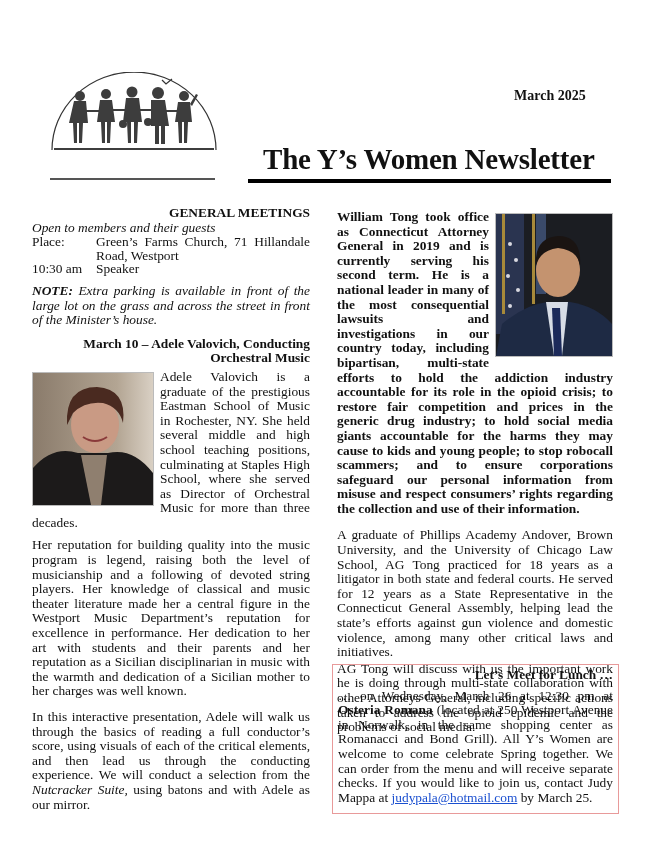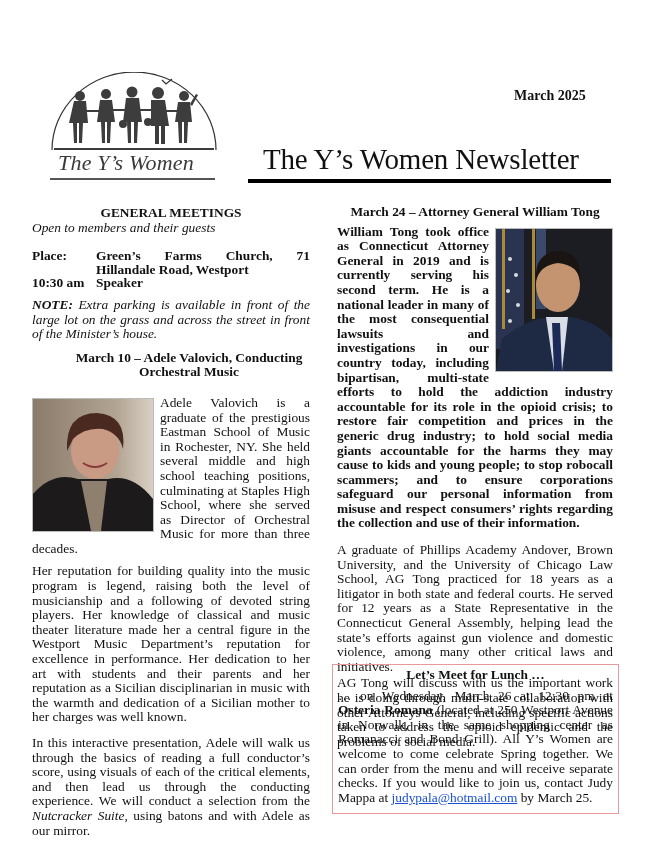--- a/index.html
+++ b/index.html
@@ -9,33 +9,33 @@
 
   
   #logo { left: 44px; top: 72px; width: 176px; height: 114px; }
   #logo svg { display: block; }
   .logo-text { position: absolute; left: 0; top: 78px; width: 164px; text-align: center;
                font-family: "Liberation Serif", serif; font-style: italic; font-size: 22px;
                color: #3a3a3a; letter-spacing: 0.2px; }
   .logo-rule { position: absolute; left: 6px; top: 106px; width: 165px; height: 2px; background: #555; }
 
   #issue-date { left: 502px; top: 88px; font-size: 14px; font-weight: bold; margin-left: 12px; }
-  #newsletter-title { left: 263px; top: 143px; font-size: 29px; font-weight: normal; letter-spacing: -0.2px; white-space: nowrap; }
+  #newsletter-title { left: 263px; top: 143px; font-size: 29px; font-weight: bold; letter-spacing: -0.2px; white-space: nowrap; }
   #title-rule { left: 248px; top: 179px; width: 363px; height: 4px; background: #000; }
 
   .col { position: absolute; font-size: 13.4px; line-height: 14.6px; text-align: justify; }
   #left-col { left: 32px; top: 206px; width: 278px; }
   #right-col { left: 337px; top: 205px; width: 276px; }
 
-  .h { font-weight: bold; font-size: 13.4px; line-height: 14.6px; text-align: center; }
+  .h { font-weight: bold; font-size: 13.4px; line-height: 14.6px; text-align: right; }
   .it { font-style: italic; }
   p { margin: 0; }
   .gap { margin-top: 12px; }
 
-  table.sched { border-collapse: collapse; font-weight: bold; font-size: 13.4px; margin-top: 14px; }
+  table.sched { border-collapse: collapse; font-weight: normal; font-size: 13.4px; }
   table.sched td { padding: 0; vertical-align: top; line-height: 13.6px; }
   table.sched td.k { width: 64px; }
 
   .photo { float: left; margin: 2px 6px 2px 0; border: 1px solid #bbb; }
   .photo-r { float: right; margin: 2px 0 2px 6px; border: 1px solid #bbb; }
 
   #lunch-box { position: absolute; left: 332px; top: 664px; width: 275px; height: 142px;
                border: 1.5px solid #e89a9a; padding: 3px 5px; box-sizing: content-box; }
   #lunch-box .h { margin-bottom: 6px; }
   a.link { color: #1a4fd0; text-decoration: underline; font-family: Liberation Serif, serif; }
@@ -63,21 +63,20 @@
       <rect x="42" y="38" width="14" height="2"></rect>
       <rect x="68" y="37" width="14" height="2"></rect>
       <rect x="95" y="37" width="12" height="2"></rect>
       <rect x="121" y="38" width="13" height="2"></rect>
       <path d="M146 32 l6 -10 l2 1 l-6 11z"></path>
       <ellipse cx="79" cy="52" rx="4" ry="4"></ellipse>
       <ellipse cx="104" cy="50" rx="4" ry="4"></ellipse>
       <rect x="10" y="76" width="160" height="2"></rect>
     </g>
   </svg>
-  <div class="logo-text">The Y’s Women</div>
   <div class="logo-rule"></div>
 </div>
 
 <div id="issue-date" class="abs">March 2025</div>
 <div id="newsletter-title" class="abs">The Y’s Women Newsletter</div>
 <div id="title-rule" class="abs"></div>
 
 <div id="left-col" class="col">
   <div class="h">GENERAL MEETINGS</div>
   <div class="it">Open to members and their guests</div>
@@ -94,21 +93,21 @@
     </tr>
   </tbody>
     </table>
 
   <p class="it gap" style="margin-top:8px;">
     <b>NOTE:</b><span> Extra parking is available in front of the large lot on the grass and across the street in front of the Minister’s house.</span>
   </p>
 
   <div class="h gap" style="margin-top:9px;margin-left:36px;">March 10 – Adele Valovich, Conducting Orchestral Music</div>
 
-  <div style="margin-top:16px;">
+  <div style="margin-top:4px;">
     <div class="photo" style="width:120px;height:132px;">
       <svg width="120" height="132" viewBox="0 0 120 132">
         <defs>
           <linearGradient id="bgL" x1="0" y1="0" x2="1" y2="0">
             <stop offset="0" stop-color="#8a7b6b"></stop>
               <stop offset="0.7" stop-color="#b3a593"></stop>
               <stop offset="1" stop-color="#d9d0c4"></stop>
           </linearGradient>
         </defs>
         <rect width="120" height="132" fill="url(#bgL)"></rect>
@@ -123,21 +122,20 @@
   </div>
 
   <p class="gap" style="clear:both;padding-top:8px;margin-top:0;">Her reputation for building quality into the music program is legend, raising both the level of musicianship and a following of devoted string players. Her knowledge of classical and music theater literature made her a central figure in the Westport Music Department’s reputation for excellence in performance. Her dedication to her art with students and their parents and her reputation as a Sicilian disciplinarian in music with the warmth and dedication of a Sicilian mother to her charges was well known.</p>
 
   <p class="gap" style="margin-top:11px;">
     <span>In this interactive presentation, Adele will walk us through the basics of reading a full conductor’s score, using visuals of each of the critical elements, and then lead us through the conducting experience. We will conduct a selection from the </span><i>Nutcracker Suite,</i><span> using batons and with Adele as our mirror.</span>
   </p>
 </div>
 
 <div id="right-col" class="col">
-  <div class="h">March 24 – Attorney General William Tong</div>
   <div style="margin-top:5px;font-weight:bold;">
     <div class="photo-r" style="width:116px;height:142px;margin-top:3px;">
       <svg width="116" height="142" viewBox="0 0 116 142">
         <rect width="116" height="142" fill="#1b1d22"></rect>
         <rect x="0" y="0" width="28" height="120" fill="#2a3450"></rect>
         <rect x="6" y="0" width="3" height="100" fill="#a88a3a"></rect>
         <rect x="36" y="0" width="3" height="90" fill="#a88a3a"></rect>
         <rect x="40" y="0" width="10" height="80" fill="#3a4a6a"></rect>
         <g fill="#d8d8e0">
           <circle cx="14" cy="30" r="2"></circle>

